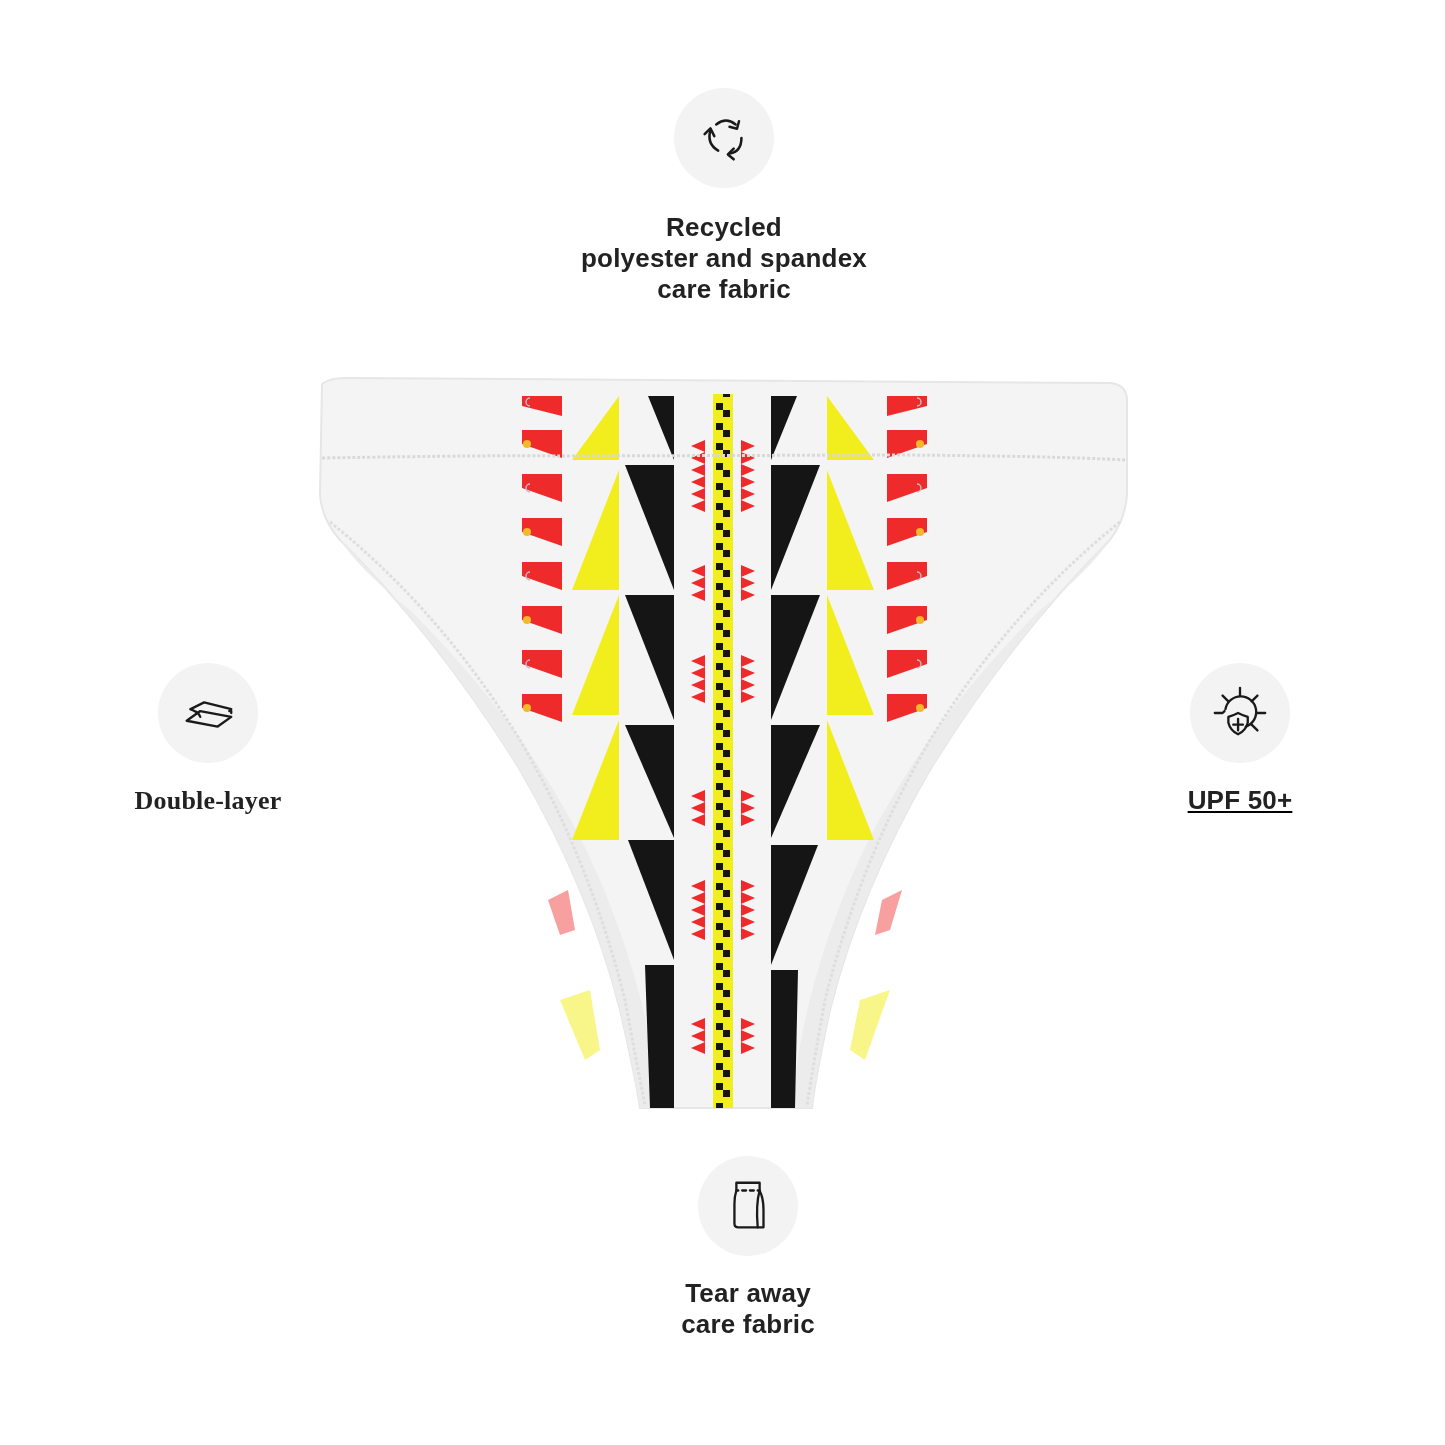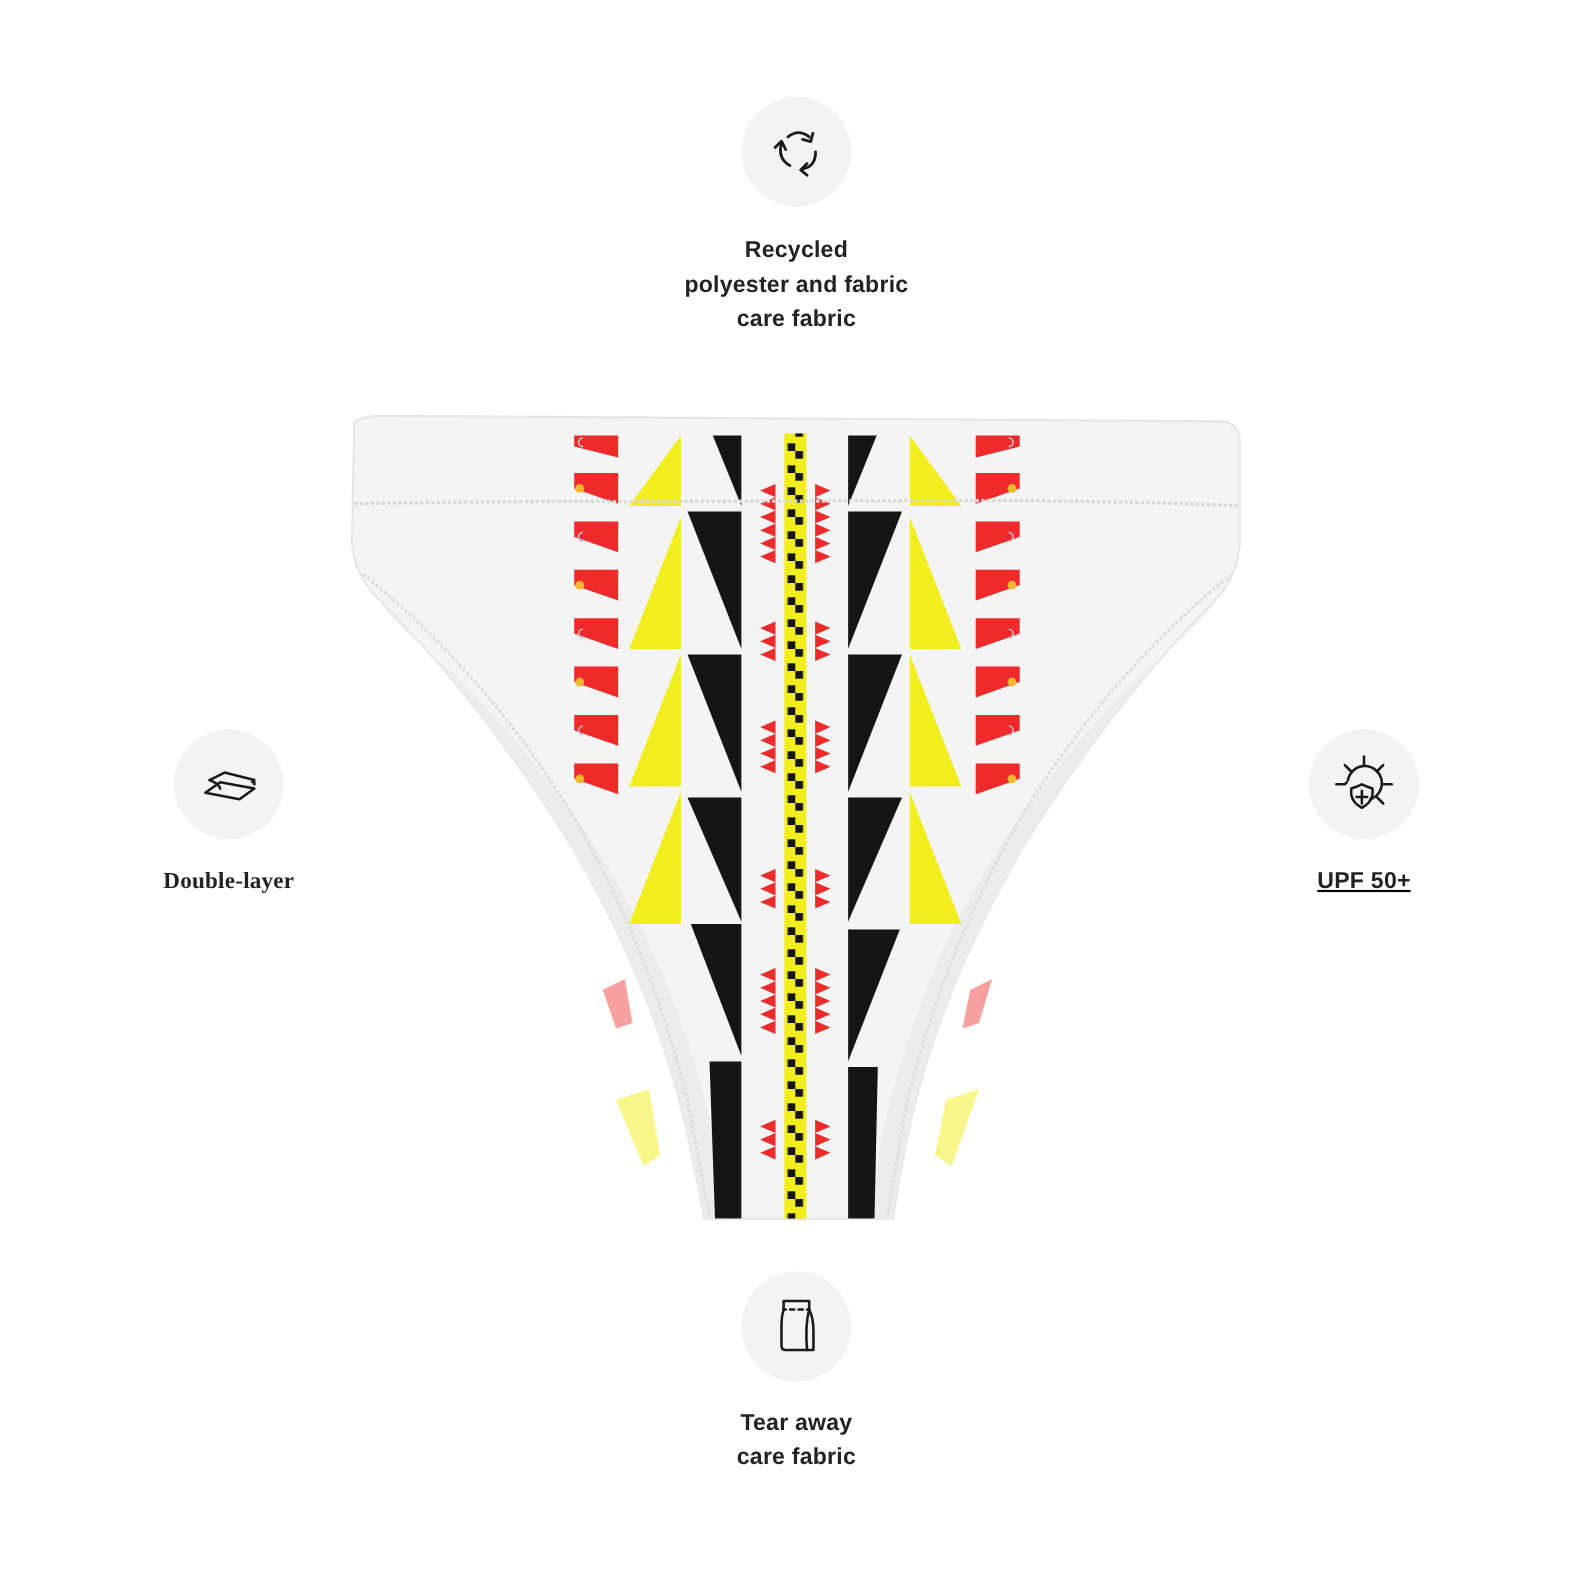--- a/index.html
+++ b/index.html
@@ -2,27 +2,27 @@
 <html><head>
 <meta charset="utf-8">
 <style>
   html, body { margin: 0; padding: 0; background: #ffffff; }
   body { width: 1445px; height: 1445px; position: relative; overflow: hidden;
          font-family: "Liberation Sans", "DejaVu Sans", sans-serif; }
   .feature { position: absolute; display: flex; flex-direction: column; align-items: center; }
   .icon-circle { width: 100px; height: 100px; border-radius: 50%; background: #f3f3f3;
                  display: flex; align-items: center; justify-content: center; }
   .icon-circle svg { width: 62px; height: 62px; }
-  .feature-label { margin-top: 26px; text-align: center; font-weight: bold; font-size: 21px;
+  .feature-label { margin-top: 26px; text-align: center; font-weight: bold; font-size: 26px;
                    line-height: 31px; color: #222222; letter-spacing: 0.2px; }
   .feature-label span { display: block; }
   #feature-top { left: 524px; top: 88px; width: 400px; }
   #feature-left { left: 58px; top: 663px; width: 300px; font-family: Liberation Serif, serif; }
   #feature-right { left: 1090px; top: 663px; width: 300px; text-decoration: underline; }
-  #feature-bottom { left: 574px; top: 1156px; width: 300px; }
+  #feature-bottom { left: 598px; top: 1156px; width: 300px; }
   #feature-top .feature-label { margin-top: 24px; }
   #feature-left .feature-label, #feature-right .feature-label { margin-top: 22px; }
   #feature-bottom .feature-label { margin-top: 22px; }
   #garment { position: absolute; left: 0; top: 0; width: 1445px; height: 1445px; pointer-events: none; }
   #garment svg { width: 1445px; height: 1445px; display: block; }
 </style>
 </head>
 <body>
 
 <div id="garment">
@@ -217,21 +217,21 @@
       <path d="M24,18 Q34,10 44,18"></path>
       <path d="M38,22 L46,22 L46,14" transform="rotate(15 44 20)"></path>
       <path d="M50,32 Q50,46 38,48"></path>
       <path d="M42,43 L36,49 L42,54"></path>
       <path d="M26,45 Q14,38 18,24"></path>
       <path d="M12,28 L18,22 L22,30"></path>
     </svg>
   </div>
   <div class="feature-label">
     <span>Recycled</span>
-    <span>polyester and fabric</span>
+    <span>polyester and spandex</span>
     <span>care fabric</span>
   </div>
 </div>
 
 <div class="feature" id="feature-left">
   <div class="icon-circle">
     <svg viewBox="0 0 64 64" fill="none" stroke="#1a1a1a" stroke-width="2.4" stroke-linejoin="round" stroke-linecap="round">
       <path d="M10,40 L24,30 L56,36 L42,46 Z"></path>
       <path d="M14,28 L28,21 L56,28 L54,30"></path>
       <path d="M14,28 L18,30 Q22,31 24,36"></path>

